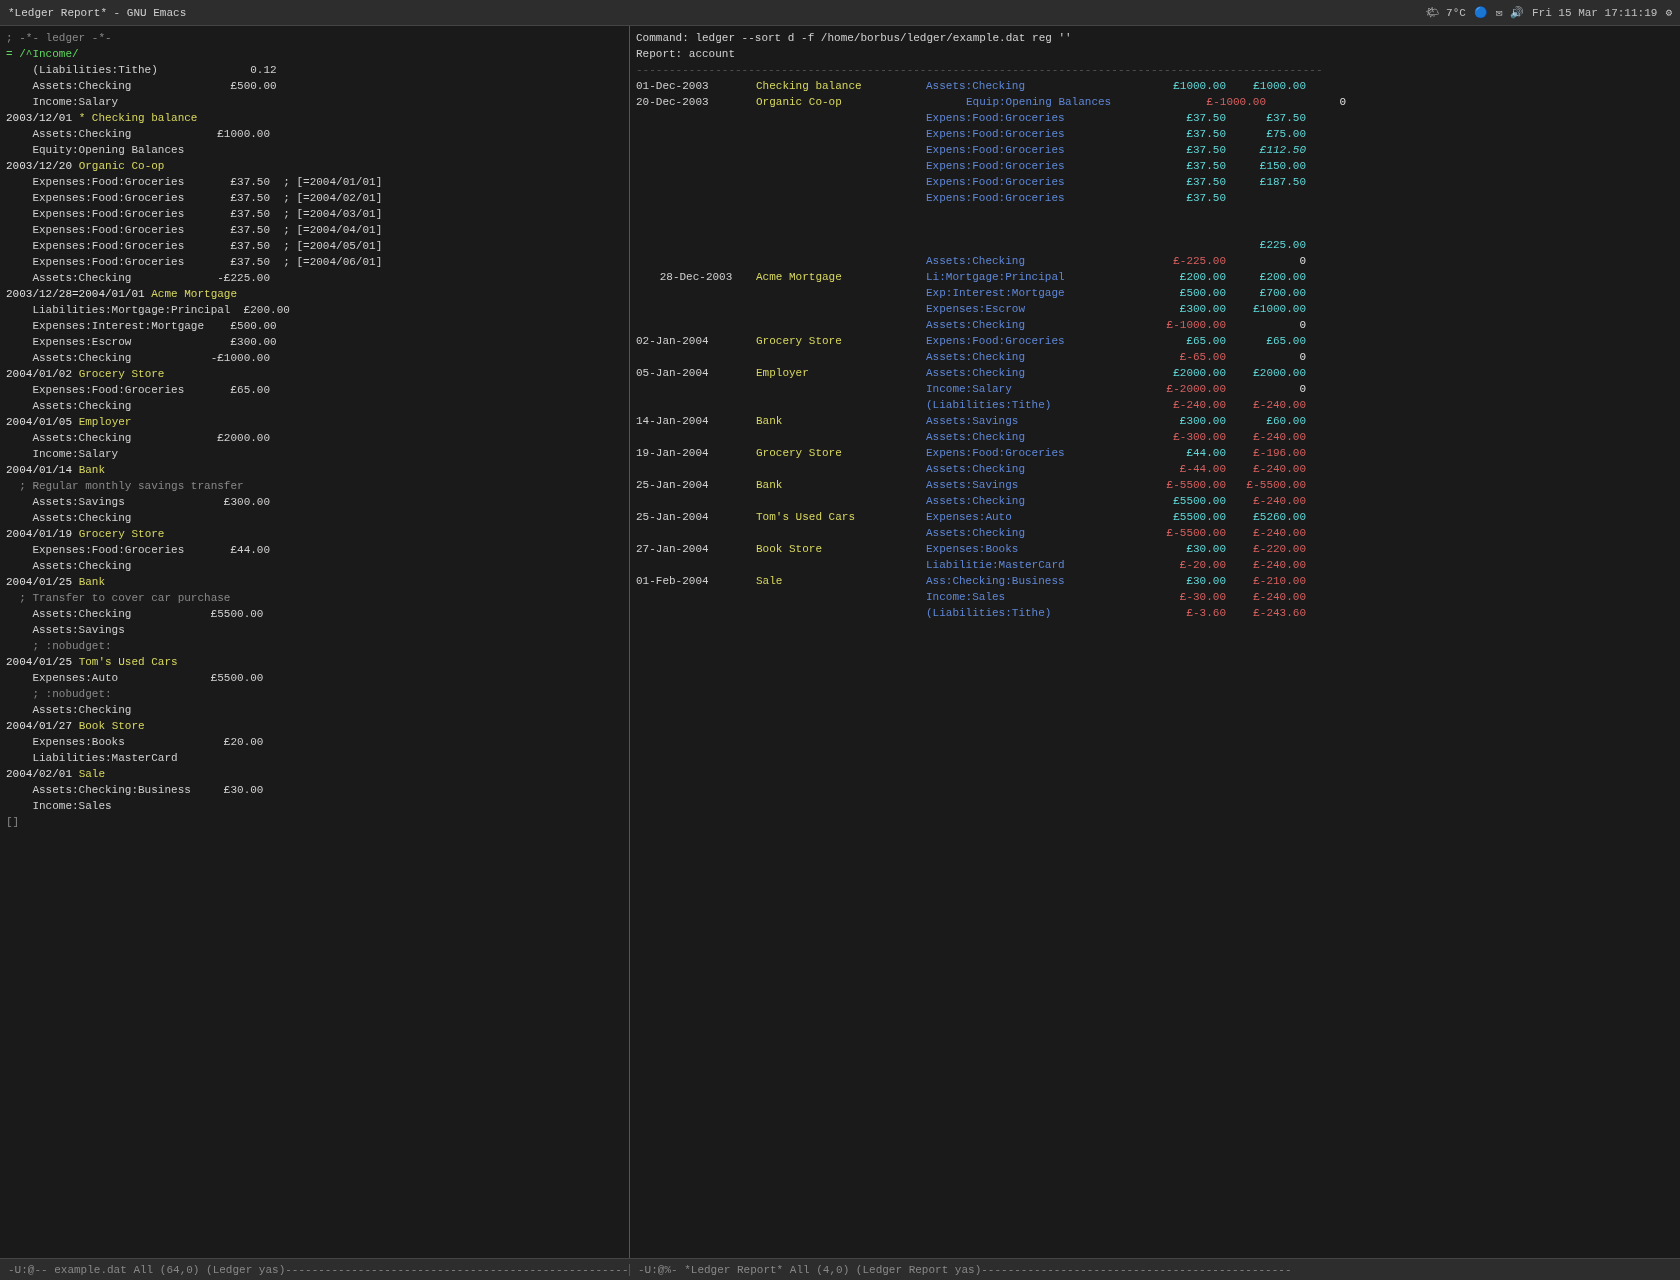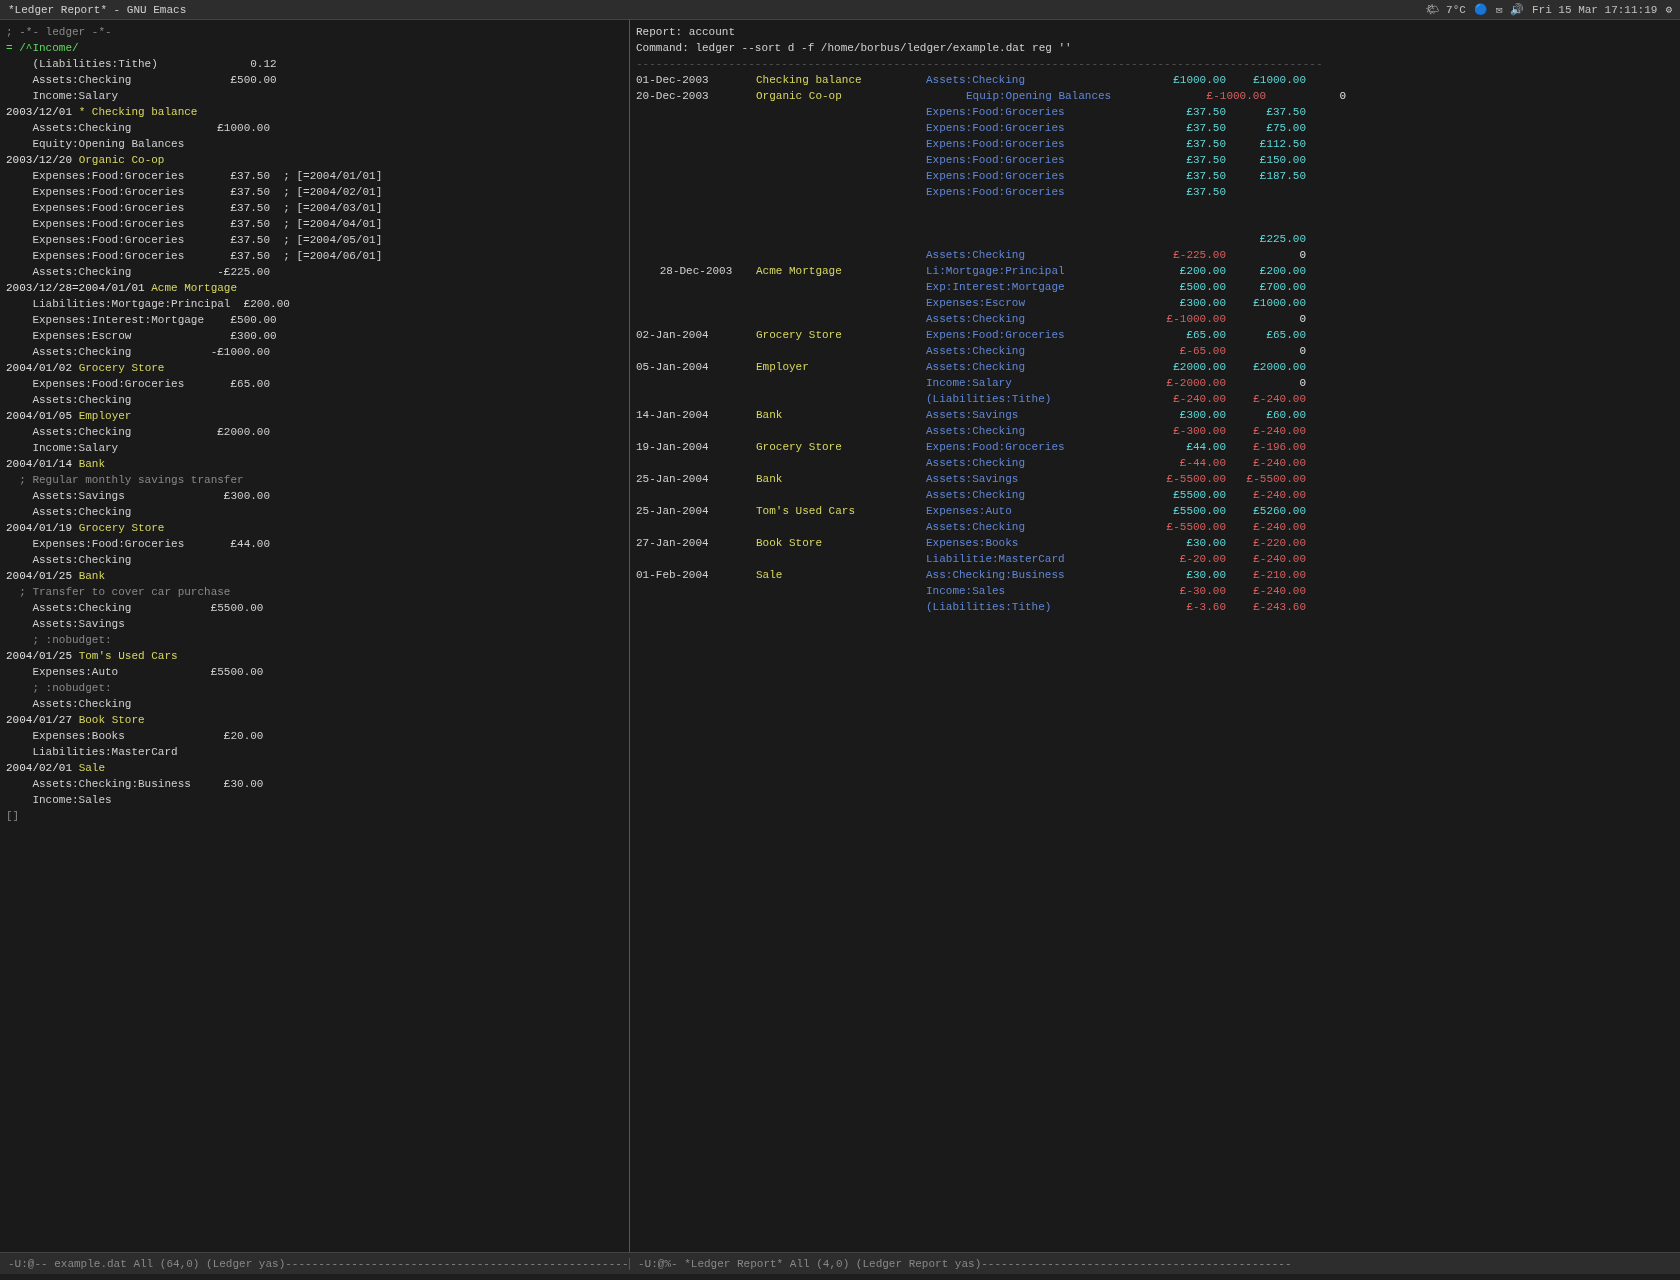--- a/index.html
+++ b/index.html
@@ -12,21 +12,21 @@
       height: 1280px;
       overflow: hidden;
     }
     .title-bar {
       background: #2d2d2d;
       color: #c0c0c0;
       display: flex;
       align-items: center;
       justify-content: space-between;
       padding: 4px 8px;
-      height: 20px;
+      height: 26px;
       border-bottom: 1px solid #444;
     }
     .title-bar-left {
       font-size: 11px;
       color: #d0d0d0;
     }
     .title-bar-right {
       display: flex;
       align-items: center;
       gap: 8px;
@@ -176,22 +176,22 @@
         <div class="line "></div>
         <div class="line white"><span style="color: rgb(224, 224, 224);">2004/02/01 </span><span style="color: rgb(215, 215, 95);">Sale</span></div>
         <div class="line ">    Assets:Checking:Business     £30.00</div>
         <div class="line ">    Income:Sales</div>
         <div class="line gray" style="color: rgb(136, 136, 136);">[]</div>
       </div>
   </div>
 
   <div class="right-pane">
     <div>
+      <div class="line">Command: ledger --sort d -f /home/borbus/ledger/example.dat reg ''</div>
       <div class="line">Report: account</div>
-      <div class="line">Command: ledger --sort d -f /home/borbus/ledger/example.dat reg ''</div>
       <div class="line" style="color:#555;">--------------------------------------------------------------------------------------------------------</div>
     </div>
     <div id="right-entries">
         <div class="report-line">
           <span class="col-date" style="color: rgb(208, 208, 208);">01-Dec-2003</span>
           <span class="col-desc" style="color: rgb(215, 215, 95);">Checking balance</span>
           <span class="col-account" style="color: rgb(95, 135, 215);">Assets:Checking</span>
           <span class="col-amount" style="color: rgb(95, 215, 215);">£1000.00</span>
           <span class="col-balance" style="color: rgb(95, 215, 215);">£1000.00</span>
         </div>
@@ -214,21 +214,21 @@
           <span class="col-desc" style="color: rgb(215, 215, 95);"></span>
           <span class="col-account" style="color: rgb(95, 135, 215);">Expens:Food:Groceries</span>
           <span class="col-amount" style="color: rgb(95, 215, 215);">£37.50</span>
           <span class="col-balance" style="color: rgb(95, 215, 215);">£75.00</span>
         </div>
         <div class="report-line">
           <span class="col-date" style="color: rgb(208, 208, 208);"></span>
           <span class="col-desc" style="color: rgb(215, 215, 95);"></span>
           <span class="col-account" style="color: rgb(95, 135, 215);">Expens:Food:Groceries</span>
           <span class="col-amount" style="color: rgb(95, 215, 215);">£37.50</span>
-          <span class="col-balance" style="color: rgb(95, 215, 215);">£112.50</span>
+          <span class="col-balance" style="color: rgb(95, 215, 215); font-style: italic;">£112.50</span>
         </div>
         <div class="report-line">
           <span class="col-date" style="color: rgb(208, 208, 208);"></span>
           <span class="col-desc" style="color: rgb(215, 215, 95);"></span>
           <span class="col-account" style="color: rgb(95, 135, 215);">Expens:Food:Groceries</span>
           <span class="col-amount" style="color: rgb(95, 215, 215);">£37.50</span>
           <span class="col-balance" style="color: rgb(95, 215, 215);">£150.00</span>
         </div>
         <div class="report-line">
           <span class="col-date" style="color: rgb(208, 208, 208);"></span>

